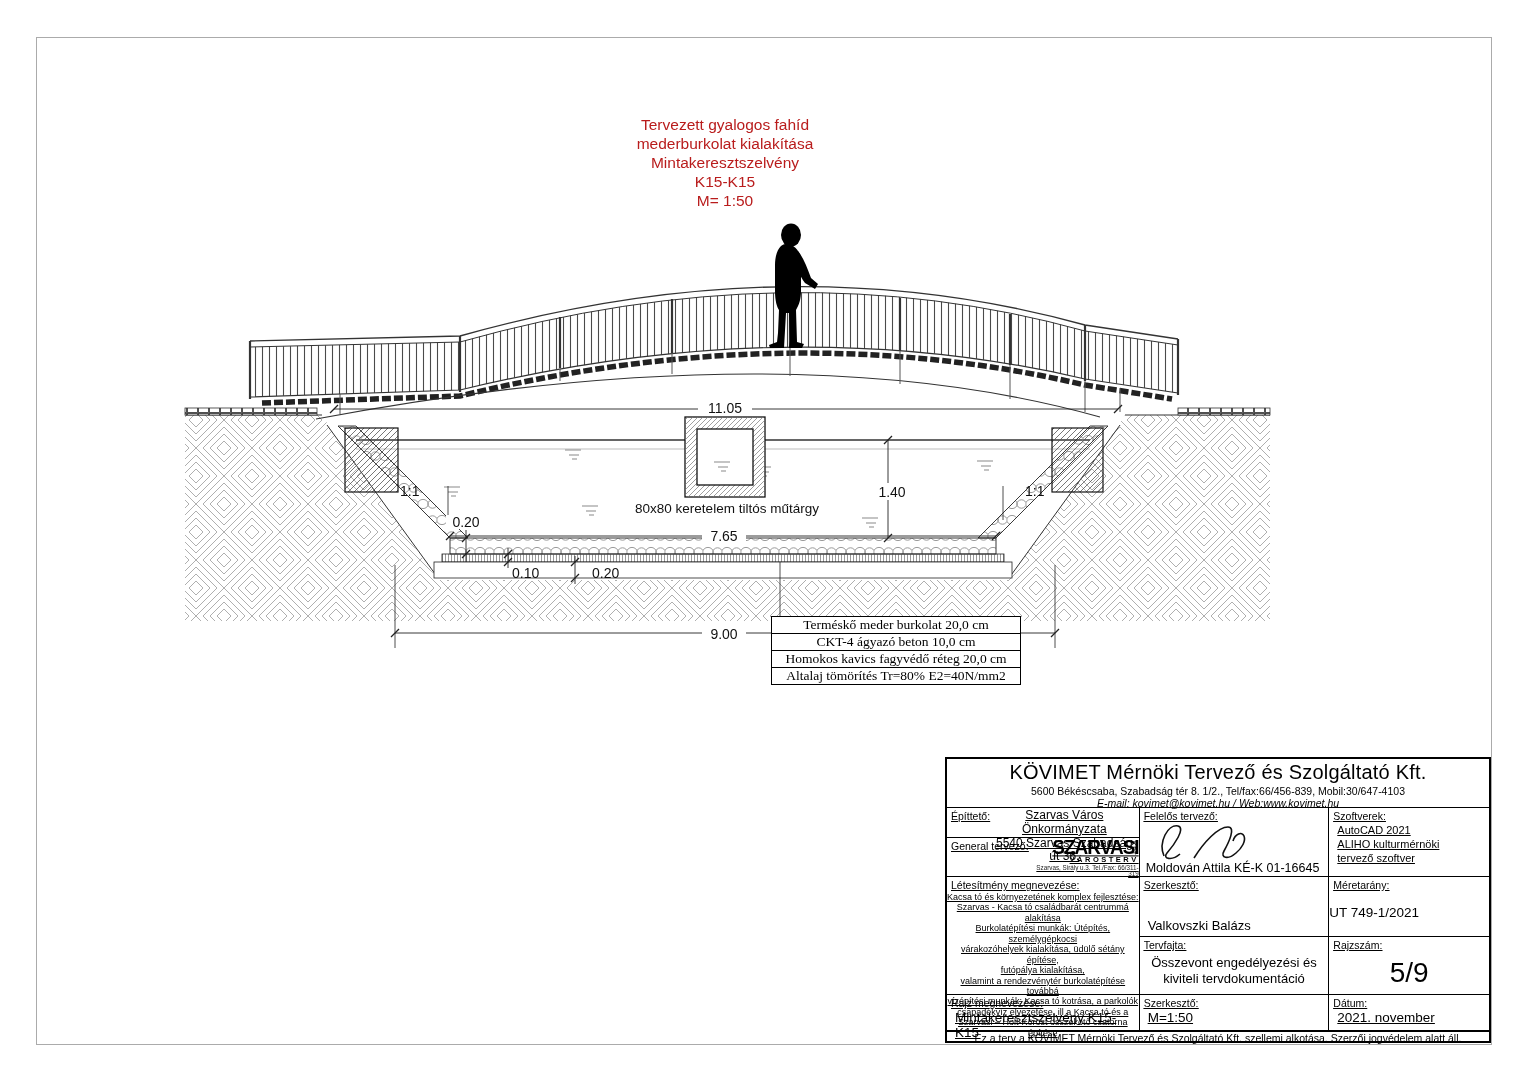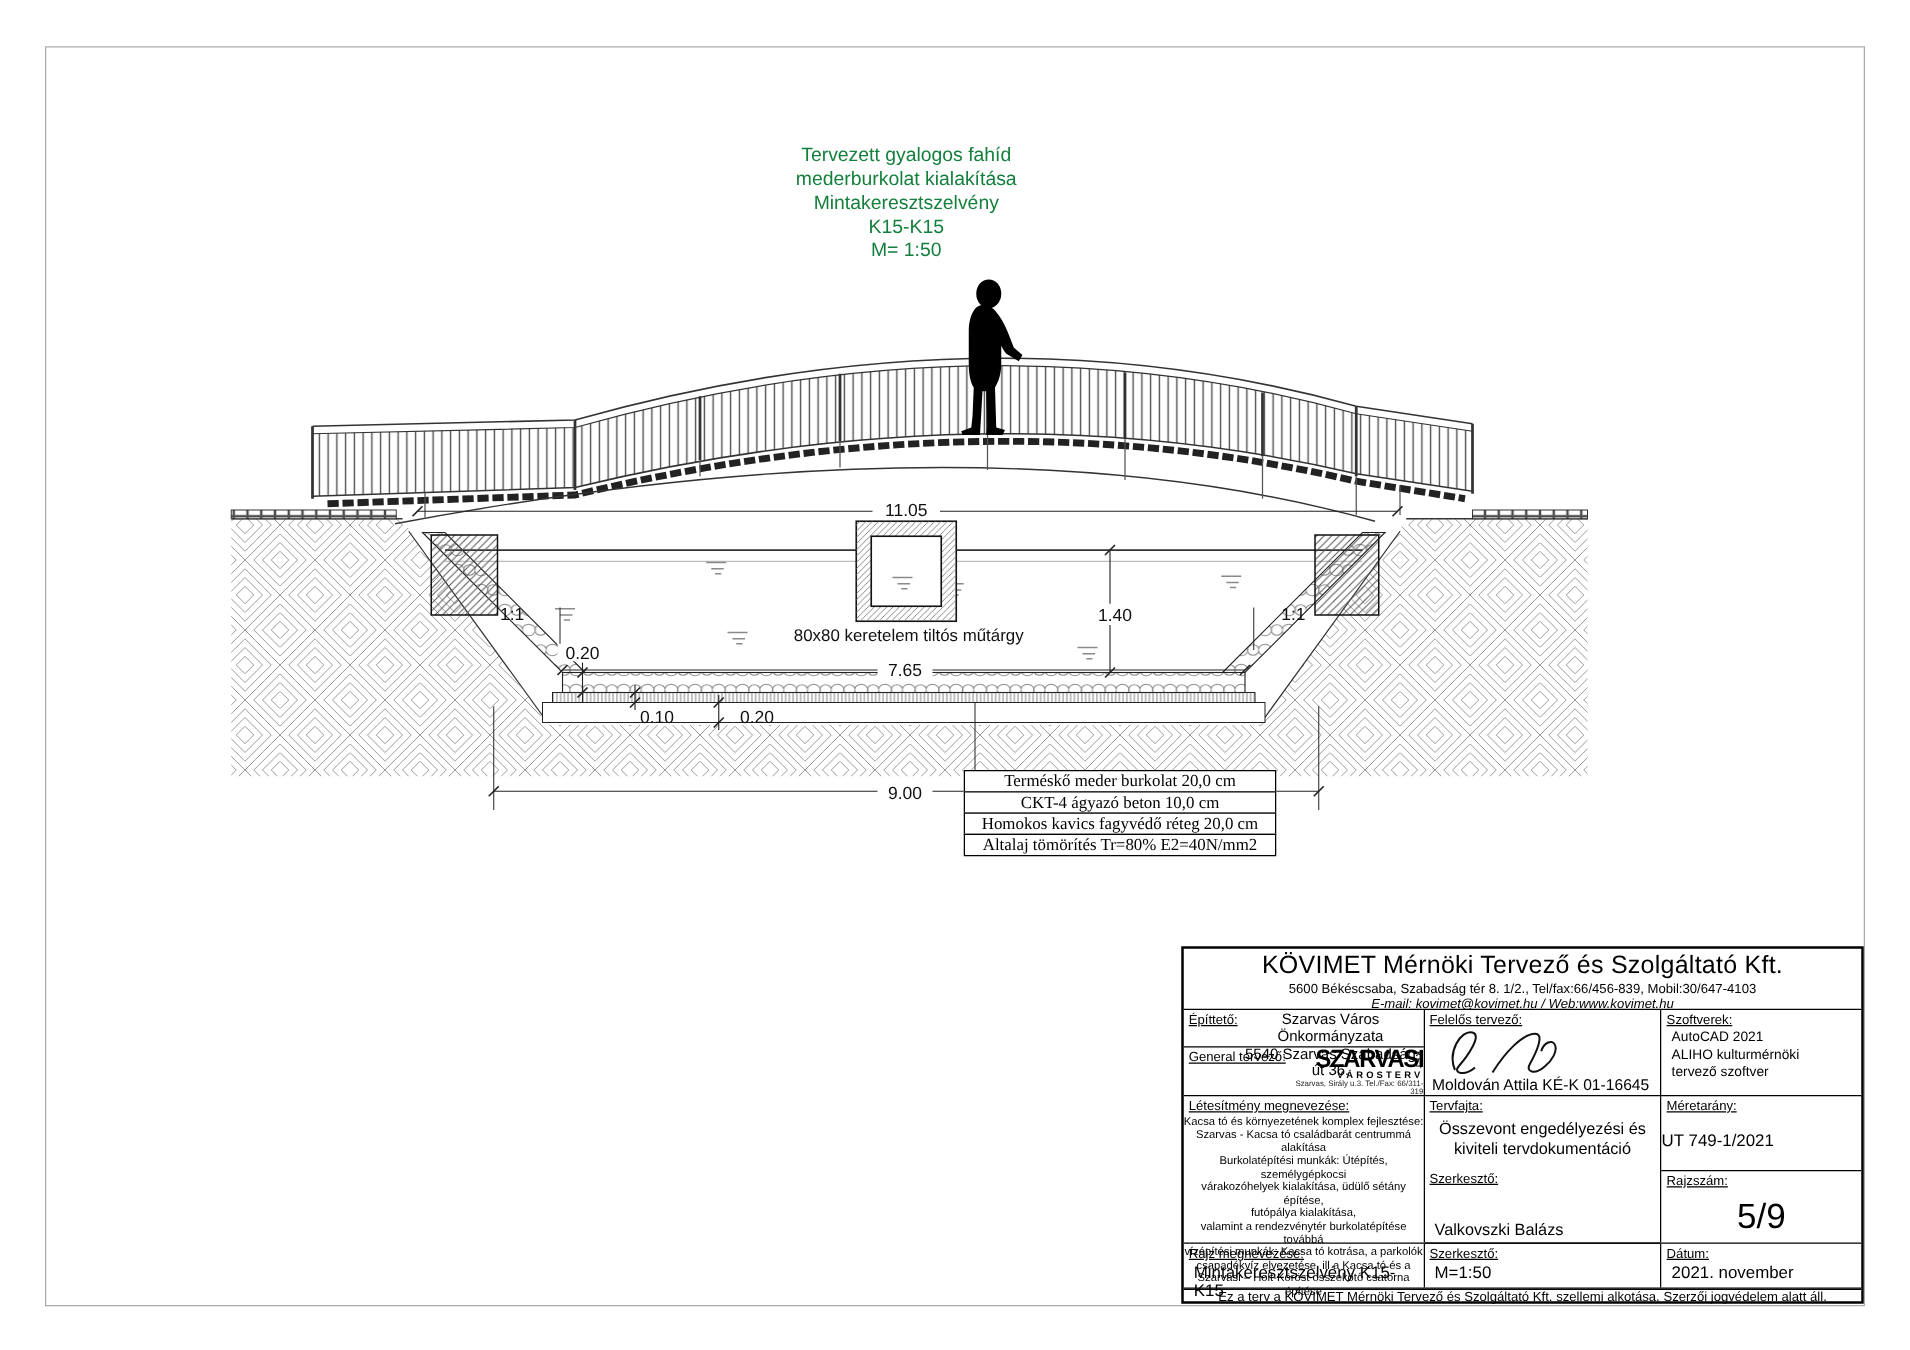--- a/index.html
+++ b/index.html
@@ -2,35 +2,35 @@
 <html><head>
 <meta charset="utf-8">
 <style>
   html,body{margin:0;padding:0;background:#fff;}
   .sheet{position:relative;width:1528px;height:1080px;background:#fff;overflow:hidden;
          font-family:"Liberation Sans", sans-serif;color:#000;}
   .sheet-border{position:absolute;left:36px;top:37px;width:1454px;height:1006px;
                 border:1px solid #ababab;}
   
   .dwg-title{position:absolute;left:560px;top:116px;width:330px;text-align:center;
-             font-size:15.5px;line-height:1.22;color:#15803d;}
+             font-size:15.5px;line-height:1.22;color:#b91c1c;}
   
   .layer-table{position:absolute;left:771px;top:616px;width:250px;
                font-family:"Liberation Serif", serif;font-size:13.5px;}
   .layer-row{border:1px solid #000;background:#fff;text-align:center;height:16px;
              line-height:16px;margin-top:-1px;white-space:nowrap;overflow:hidden;}
   .layer-row:first-child{margin-top:0;}
   
   .tblock{position:absolute;left:945px;top:757px;width:546px;height:286px;
           border:2px solid #000;box-sizing:border-box;background:#fff;font-size:11px;}
   .tb-header{height:49px;border-bottom:1px solid #000;text-align:center;box-sizing:border-box;padding-top:2px;}
   .tb-name{font-size:20px;letter-spacing:.2px;}
   .tb-addr{font-size:10.5px;margin-top:1px;}
   .tb-mail{font-size:10.5px;font-style:italic;}
-  .tb-row{display:flex;box-sizing:border-box;}
+  .tb-row{display:flex;box-sizing:border-box;text-decoration:underline;}
   .tb-row > div{box-sizing:border-box;}
   .c1{width:193px;border-right:1px solid #000;}
   .c2{width:190px;border-right:1px solid #000;}
   .c3{width:160px;}
   .lbl{font-size:10.5px;text-decoration:underline;padding:2px 0 0 4px;}
   .pre{white-space:pre-line;}
   .ep-split{display:flex;height:29px;border-bottom:1px solid #000;}
   .ep-val{flex:1;font-size:12px;text-align:center;line-height:1.15;padding-top:1px;}
   .gen{height:39px;display:flex;}
   .logo{flex:1;position:relative;text-align:right;line-height:1;}
@@ -279,29 +279,29 @@
 alakítása
 Burkolatépítési munkák: Útépítés, személygépkocsi
 várakozóhelyek kialakítása, üdülő sétány építése,
 futópálya kialakítása,
 valamint a rendezvénytér burkolatépítése továbbá
 vízépítési munkák: Kacsa tó kotrása, a parkolók
 csapadékvíz elvezetése, ill a Kacsa tó és a
 Szarvasi – Holt-Köröst összekötő csatorna építése</div>
       </div>
       <div class="c2">
+        <div class="half">
+          <div class="lbl">Szerkesztő:</div>
+          <div class="half-val">Valkovszki Balázs</div>
+        </div>
         <div class="half last">
           <div class="lbl">Tervfajta:</div>
           <div class="center-val pre">Összevont engedélyezési és
 kiviteli tervdokumentáció</div>
         </div>
-        <div class="half">
-          <div class="lbl">Szerkesztő:</div>
-          <div class="half-val">Valkovszki Balázs</div>
-        </div>
       </div>
       <div class="c3">
         <div class="half">
           <div class="lbl">Méretarány:</div>
           <div class="mid-num">UT 749-1/2021</div>
         </div>
         <div class="half last">
           <div class="lbl">Rajzszám:</div>
           <div class="big-num">5/9</div>
         </div>

